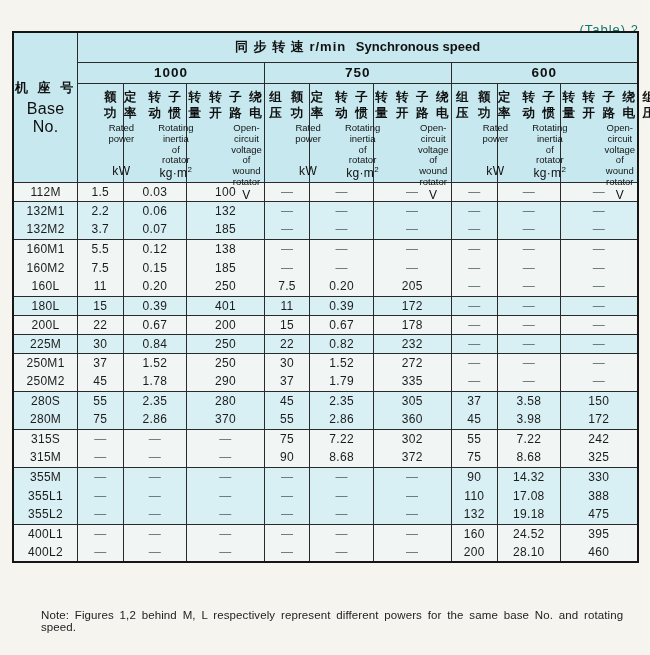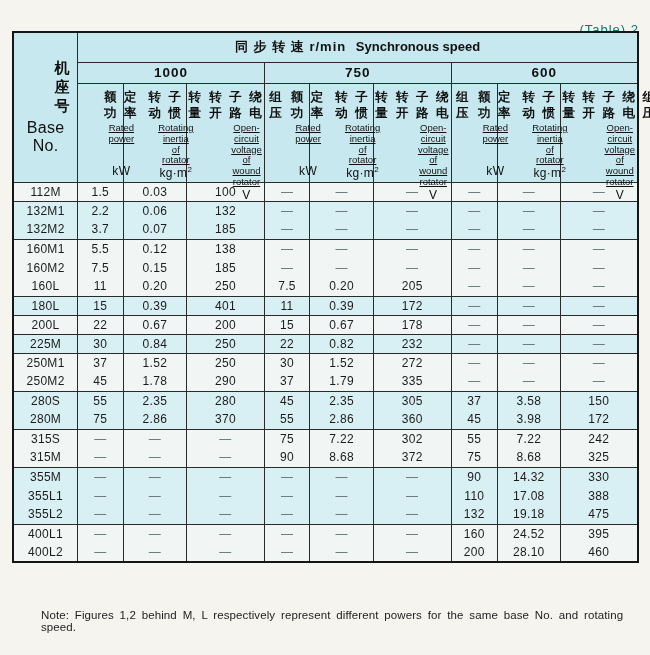--- a/index.html
+++ b/index.html
@@ -38,29 +38,29 @@
     border-top:1px solid var(--border);
     border-bottom:1px solid var(--border);
     font-weight:bold;color:#101010;
   }
   tr.h-top th{height:30px;font-size:13px;margin-top:15px;}
   .top-zh{font-weight:bold;letter-spacing:1px;}
   .top-en{font-weight:bold;margin-left:6px;}
   tr.h-speed th{height:21px;font-size:13.5px;letter-spacing:1px;}
   tr.h-cols th{height:98px;vertical-align:top;}
   th.base-head{vertical-align:middle;}
-  .base-zh{font-size:15px;font-weight:bold;letter-spacing:3px;padding-left:36px;}
+  .base-zh{font-size:13px;font-weight:bold;letter-spacing:3px;}
   .base-en{font-size:16px;font-weight:normal;margin-top:3px;letter-spacing:0.3px;}
   .colhead-inner{
     display:flex;flex-direction:column;align-items:center;
     height:98px;padding:5px 1px 4px 1px;margin-left:42px;
   }
   .zh-line{font-size:12.5px;font-weight:bold;letter-spacing:2px;line-height:1.3;white-space:nowrap;}
   .en-line{font-size:9.5px;font-weight:normal;line-height:1.14;color:#141414;}
-  .en-block{margin-top:2px;text-decoration:underline;}
+  .en-block{margin-top:2px;}
   .unit{margin-top:auto;font-size:12px;font-weight:normal;letter-spacing:0.3px;}
   sup{font-size:8px;vertical-align:super;line-height:0;}
   tbody td{
     height:19px;font-size:12px;color:#1c1c1c;
     border-top:none;border-bottom:none;
     letter-spacing:0.3px;
   }
   tbody tr.group-start td{border-top:1px solid var(--border);}
   tbody tr.stripe td{background:var(--stripe-bg);}
   tbody tr.plain td{background:var(--plain-bg);}

